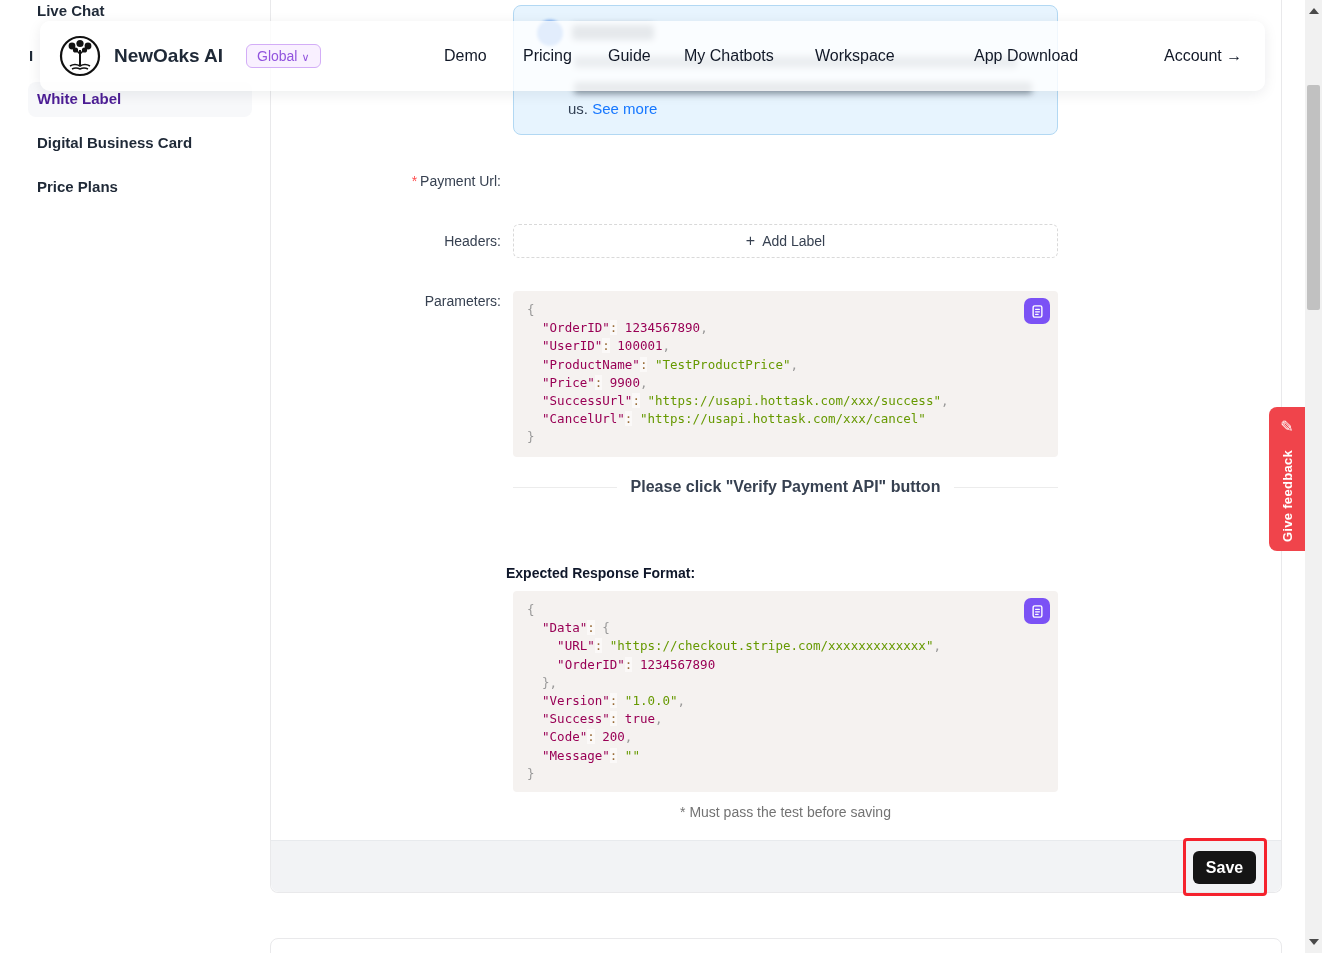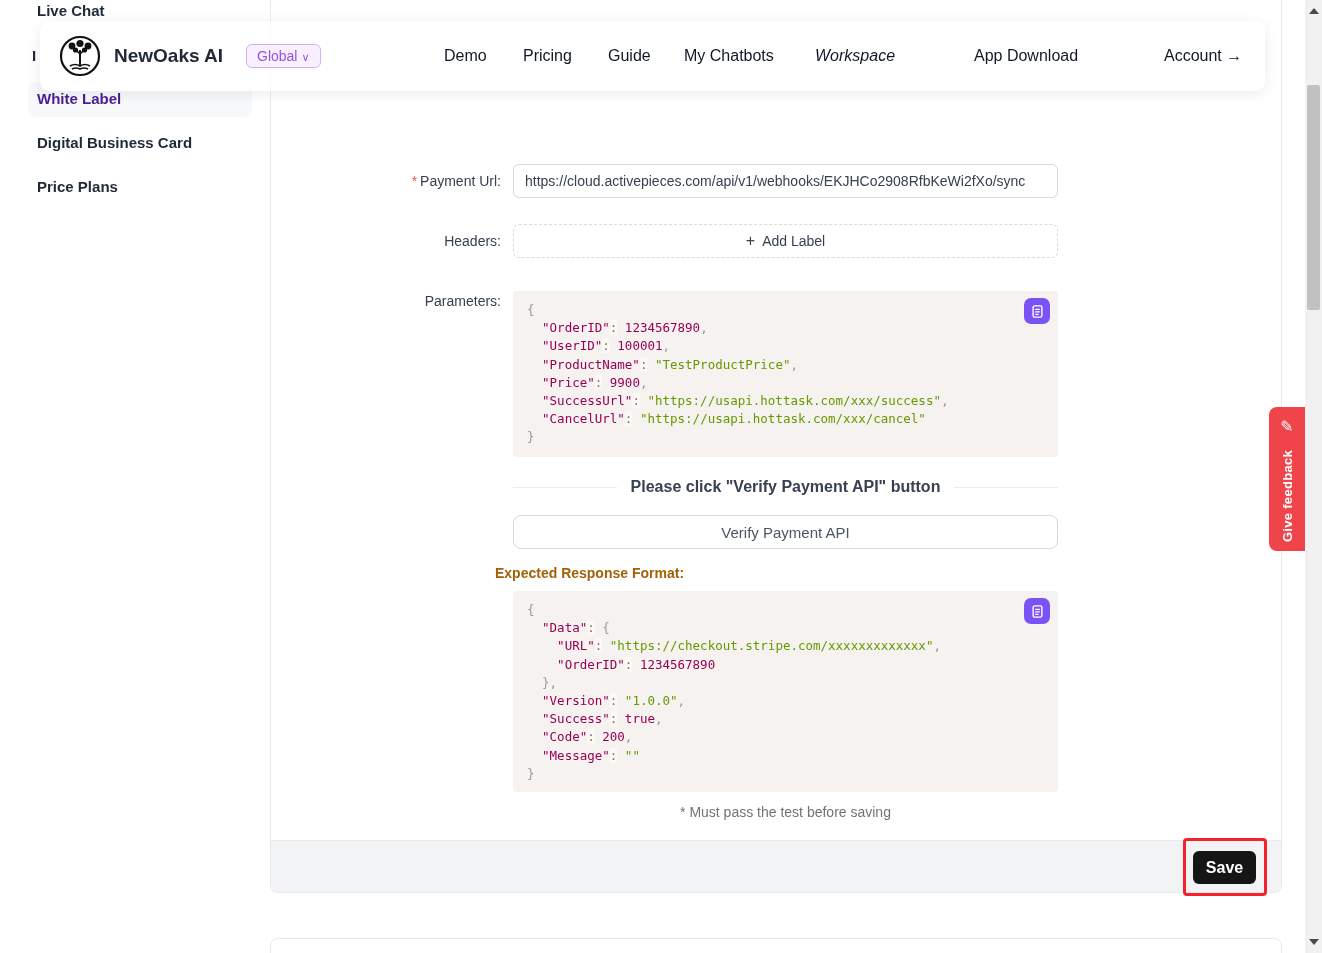--- a/index.html
+++ b/index.html
@@ -1,21 +1,21 @@
 <!DOCTYPE html>
 <html><head>
 <meta charset="utf-8">
 <style>
   * { margin:0; padding:0; box-sizing:border-box; }
   html,body { width:1322px; height:953px; }
   body { font-family:"Liberation Sans", sans-serif; background:#fff; overflow:hidden; }
   .page { position:relative; width:1322px; height:953px; background:#fff; overflow:hidden; }
 
   
-  .side-item { position:absolute; font-size:15px; font-weight:600; color:#1f2937; white-space:nowrap; cursor:pointer;text-align:center; }
+  .side-item { position:absolute; font-size:15px; font-weight:600; color:#1f2937; white-space:nowrap; cursor:pointer; }
   .side-item.active { color:#4c1d95; }
   .side-hl { position:absolute; left:28px; top:82px; width:224px; height:35px; background:#f7f8fa; border-radius:8px; }
   .side-trunc { overflow:hidden; width:10px; }
 
   
   .main-card { position:absolute; left:270px; top:-8px; width:1012px; height:901px;
     background:#fff; border:1px solid #e9e9eb; border-top:none; border-radius:0 0 8px 8px; }
   .card-footer { position:absolute; left:0; bottom:0; width:100%; height:52px;
     background:#f2f3f5; border-top:1px solid #e8eaed; border-radius:0 0 8px 8px; }
   .second-card { position:absolute; left:270px; top:938px; width:1012px; height:30px;
@@ -63,21 +63,21 @@
   .copy-btn { position:absolute; right:8px; top:7px; width:26px; height:26px; background:#7b52f5; border:none;
     border-radius:7px; display:flex; align-items:center; justify-content:center; cursor:pointer; }
 
   .divider { position:absolute; left:513px; top:476px; width:545px; height:22px; display:flex; align-items:center; gap:14px; }
   .divider .line { flex:1; height:1px; background:#ececec; }
   .divider .txt { font-size:16px; font-weight:600; color:#374151; white-space:nowrap; }
 
   .verify-btn { position:absolute; left:513px; top:515px; width:545px; height:34px; background:#fff;
     border:1px solid #d9d9d9; border-radius:8px; font-size:15px; color:#4b5563; cursor:pointer;
     font-family:"Liberation Sans",sans-serif; }
-  .erf-label { position:absolute; left:495px; top:565px; font-size:14px; font-weight:700; color:#a16207; }
+  .erf-label { position:absolute; left:506px; top:565px; font-size:14px; font-weight:700; color:#0f172a; }
   .note { position:absolute; left:513px; top:804px; width:545px; text-align:center; font-size:14px; color:#737373; }
 
   .save-btn { position:absolute; left:1193px; top:851px; width:63px; height:33px; background:#151515; color:#fff;
     font-size:16px; font-weight:700; border:none; border-radius:6px; cursor:pointer; z-index:20;
     font-family:"Liberation Sans",sans-serif; }
   .red-annot { position:absolute; left:1183px; top:838px; width:84px; height:58px; border:3px solid #f5222d;
     border-radius:4px; z-index:25; pointer-events:none; }
 
   
   .feedback { position:absolute; left:1269px; top:407px; width:36px; height:144px; background:#f0444b;
@@ -103,20 +103,30 @@
   <div class="side-item side-trunc" style="left:29px; top:47px;">I</div>
   <div class="side-hl"></div>
   <div class="side-item active" style="left:37px; top:90px;">White Label</div>
   <div class="side-item" style="left:37px; top:134px;">Digital Business Card</div>
   <div class="side-item" style="left:37px; top:178px;">Price Plans</div>
 
   <div class="main-card">
     <div class="card-footer"></div>
   </div>
 
+  <div class="reminder">
+    <div class="rem-dot"></div>
+    <div class="rem-title"></div>
+    <div class="rem-l1"></div>
+    <div class="rem-l2"></div>
+    <div class="rem-last">
+      <span>us.</span>
+      <a class="rem-link">See more</a>
+    </div>
+  </div>
 
   <div class="nav">
     <svg class="nav-logo" viewBox="0 0 44 44">
       <circle cx="22" cy="22" r="19" fill="none" stroke="#111" stroke-width="2.2"></circle>
       <line x1="22" y1="31" x2="22" y2="16" stroke="#111" stroke-width="2"></line>
       <line x1="22" y1="20" x2="15" y2="13" stroke="#111" stroke-width="1.6"></line>
       <line x1="22" y1="20" x2="29" y2="13" stroke="#111" stroke-width="1.6"></line>
       <circle cx="14" cy="12" r="3.4" fill="#111"></circle>
       <circle cx="22" cy="9.5" r="3.6" fill="#111"></circle>
       <circle cx="30" cy="12" r="3.4" fill="#111"></circle>
@@ -124,27 +134,26 @@
       <circle cx="26.5" cy="16" r="2.6" fill="#111"></circle>
       <path d="M12 32 q5 -3 10 0 q5 -3 10 0" fill="none" stroke="#111" stroke-width="1.6"></path>
       <path d="M14 35 q4 -2 8 0 q4 -2 8 0" fill="none" stroke="#111" stroke-width="1.4"></path>
     </svg>
     <div class="nav-brand">NewOaks AI</div>
     <div class="nav-pill"><span>Global</span><span class="chev">∨</span></div>
     <div class="nav-item" style="left:404px;">Demo</div>
     <div class="nav-item" style="left:483px;">Pricing</div>
     <div class="nav-item" style="left:568px;">Guide</div>
     <div class="nav-item" style="left:644px;">My Chatbots</div>
-    <div class="nav-item" style="left:775px;font-style:italic;">Workspace</div>
+    <div class="nav-item" style="left:775px;">Workspace</div>
     <div class="nav-item" style="left:890px;margin-left:44px;">App Download</div>
     <div class="nav-item" style="left:1124px;">Account →</div>
   </div>
 
   <div class="f-label" style="top:173px;"><span class="req">*</span><span>Payment Url:</span></div>
-  <input class="f-input" style="top: 164px;" type="text" value="https://cloud.activepieces.com/api/v1/webhooks/EKJHCo2908RfbKeWi2fXo/sync">
 
   <div class="f-label" style="top:233px;"><span>Headers:</span></div>
   <div class="add-header">
     <span class="plus">+</span>
     <span>Add Label</span>
   </div>
 
   <div class="f-label" style="top:293px;"><span>Parameters:</span></div>
   <div class="code-block" style="top:291px; height:166px;">
     <button class="copy-btn">
@@ -164,21 +173,20 @@
       <div class="code-line"><span class="tk-t">  </span><span class="tk-k">"CancelUrl"</span><span class="tk-o">:</span><span class="tk-t"> </span><span class="tk-s">"https://usapi.hottask.com/xxx/cancel"</span></div>
       <div class="code-line"><span class="tk-p">}</span></div>
     </div>
 
   <div class="divider">
     <div class="line"></div>
     <div class="txt">Please click "Verify Payment API" button</div>
     <div class="line"></div>
   </div>
 
-  <button class="verify-btn">Verify Payment API</button>
 
   <div class="erf-label">Expected Response Format:</div>
   <div class="code-block" style="top:591px; height:201px;">
     <button class="copy-btn">
       <svg width="15" height="15" viewBox="0 0 24 24" fill="none" stroke="#fff" stroke-width="2.2" stroke-linecap="round">
         <rect x="5" y="3" width="14" height="18" rx="2.5"></rect>
         <line x1="9" y1="8.5" x2="15" y2="8.5"></line>
         <line x1="9" y1="12.5" x2="15" y2="12.5"></line>
         <line x1="9" y1="16.5" x2="13" y2="16.5"></line>
       </svg>

